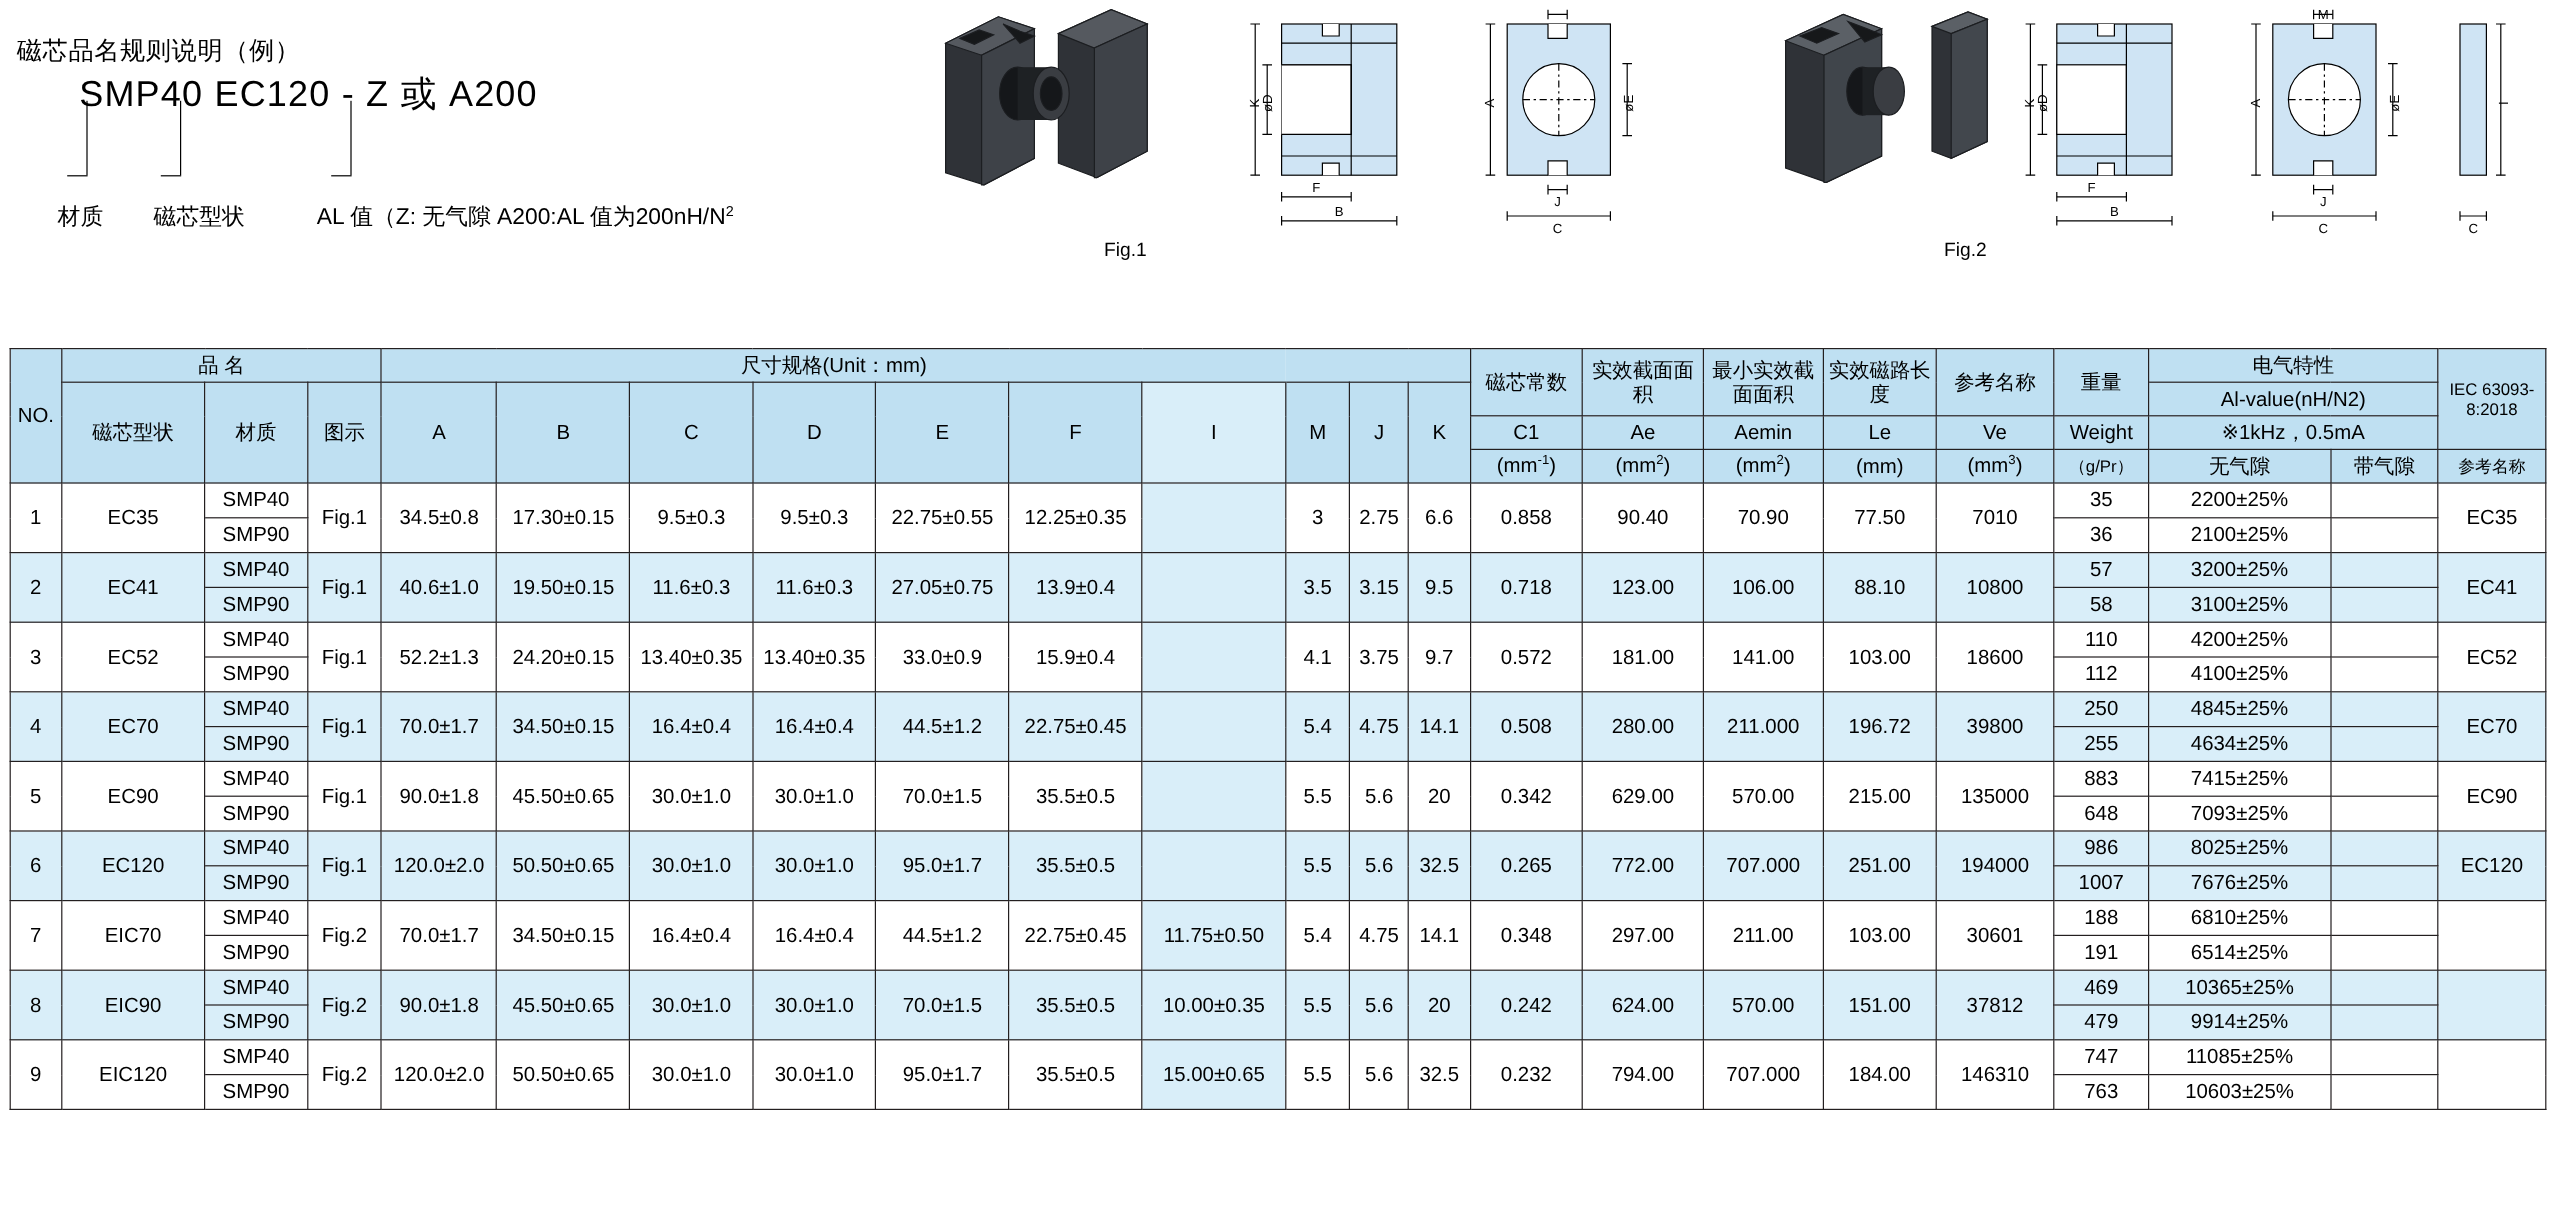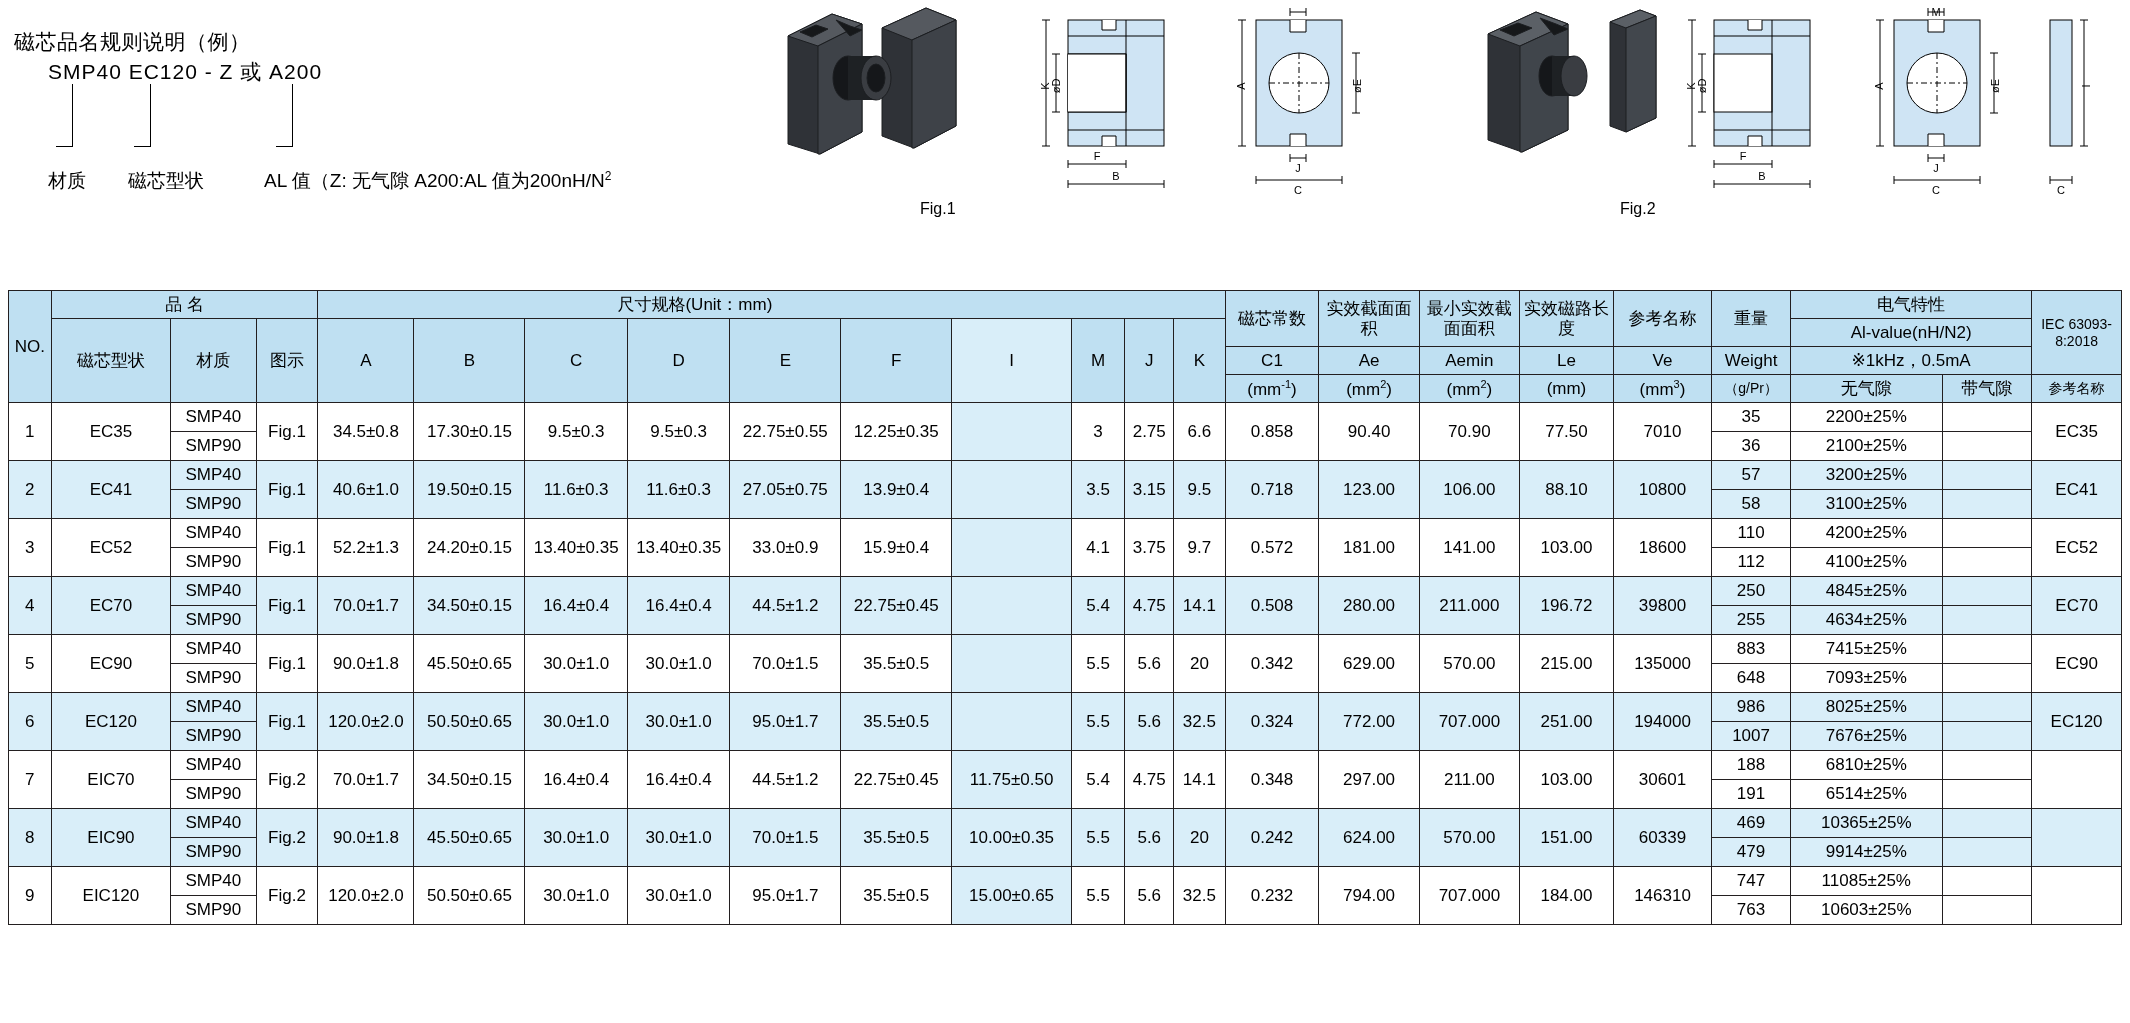--- a/index.html
+++ b/index.html
@@ -7,21 +7,21 @@
     width:2130px;height:1023px;
     background:#ffffff;
     font-family:"Liberation Sans","DejaVu Sans",sans-serif;
     color:#000;
     overflow:hidden;
     position:relative;
   }
   
   #top{position:absolute;left:0;top:0;width:2130px;height:268px;}
   .note-title{position:absolute;left:14px;top:28px;font-size:21px;letter-spacing:.5px;}
-  .note-code{position:absolute;left:48px;top:58px;font-size:21px;letter-spacing:1px;}
+  .note-code{position:absolute;left:66px;top:58px;font-size:30px;letter-spacing:1px;}
   .leader{position:absolute;background:#000;width:1px;}
   .leader-h{position:absolute;background:#000;height:1px;}
   .note-legend{position:absolute;top:168px;font-size:19px;}
   .sup{font-size:12px;vertical-align:super;}
   
   .fig-label{position:absolute;font-size:16px;}
   .dim-svg{position:absolute;}
   
   #tbl-wrap{position:absolute;left:8px;top:290px;width:2114px;}
   table{border-collapse:collapse;table-layout:fixed;width:2114px;}
@@ -508,21 +508,21 @@
           <td rowspan="2">120.0±2.0</td>
           <td rowspan="2">50.50±0.65</td>
           <td rowspan="2">30.0±1.0</td>
           <td rowspan="2">30.0±1.0</td>
           <td rowspan="2">95.0±1.7</td>
           <td rowspan="2">35.5±0.5</td>
           <td rowspan="2"></td>
           <td rowspan="2">5.5</td>
           <td rowspan="2">5.6</td>
           <td rowspan="2">32.5</td>
-          <td rowspan="2">0.324</td>
+          <td rowspan="2">0.265</td>
           <td rowspan="2">772.00</td>
           <td rowspan="2">707.000</td>
           <td rowspan="2">251.00</td>
           <td rowspan="2">194000</td>
           <td>986</td>
           <td>8025±25%</td>
           <td></td>
           <td rowspan="2">EC120</td>
         </tr>
         <tr class="band">
@@ -574,21 +574,21 @@
           <td rowspan="2">70.0±1.5</td>
           <td rowspan="2">35.5±0.5</td>
           <td rowspan="2">10.00±0.35</td>
           <td rowspan="2">5.5</td>
           <td rowspan="2">5.6</td>
           <td rowspan="2">20</td>
           <td rowspan="2">0.242</td>
           <td rowspan="2">624.00</td>
           <td rowspan="2">570.00</td>
           <td rowspan="2">151.00</td>
-          <td rowspan="2">60339</td>
+          <td rowspan="2">37812</td>
           <td>469</td>
           <td>10365±25%</td>
           <td></td>
           <td rowspan="2"></td>
         </tr>
         <tr class="band">
           <td>SMP90</td>
           <td>479</td>
           <td>9914±25%</td>
           <td></td>

